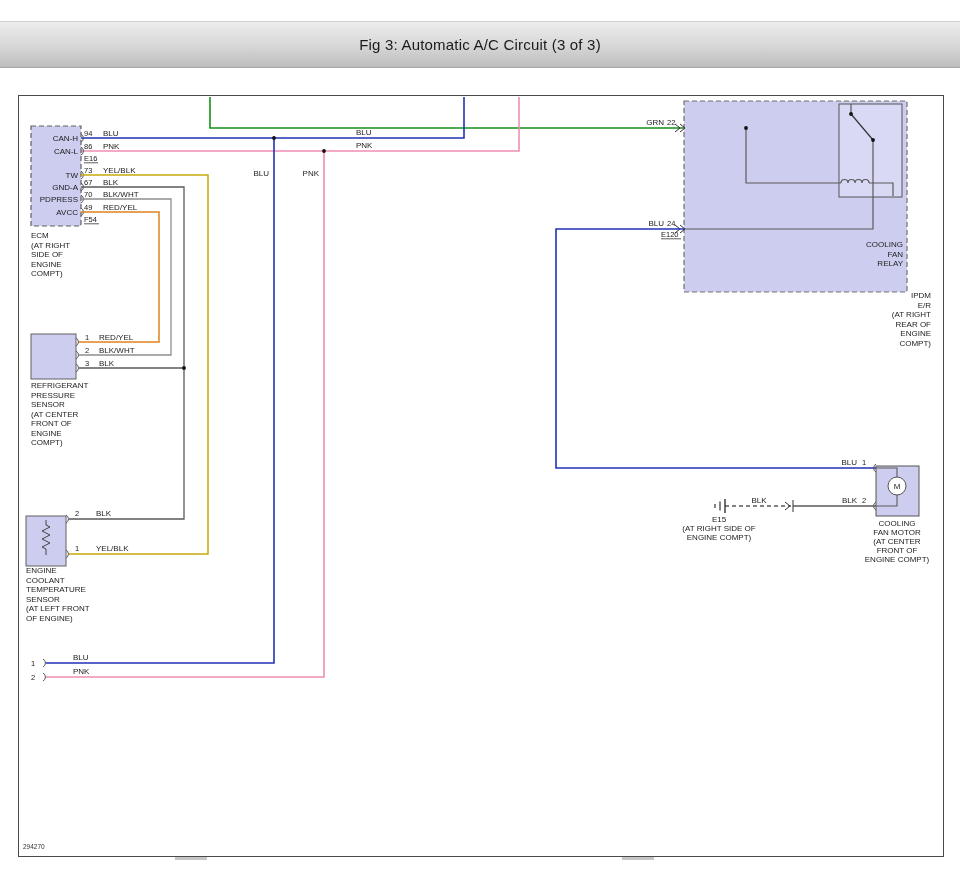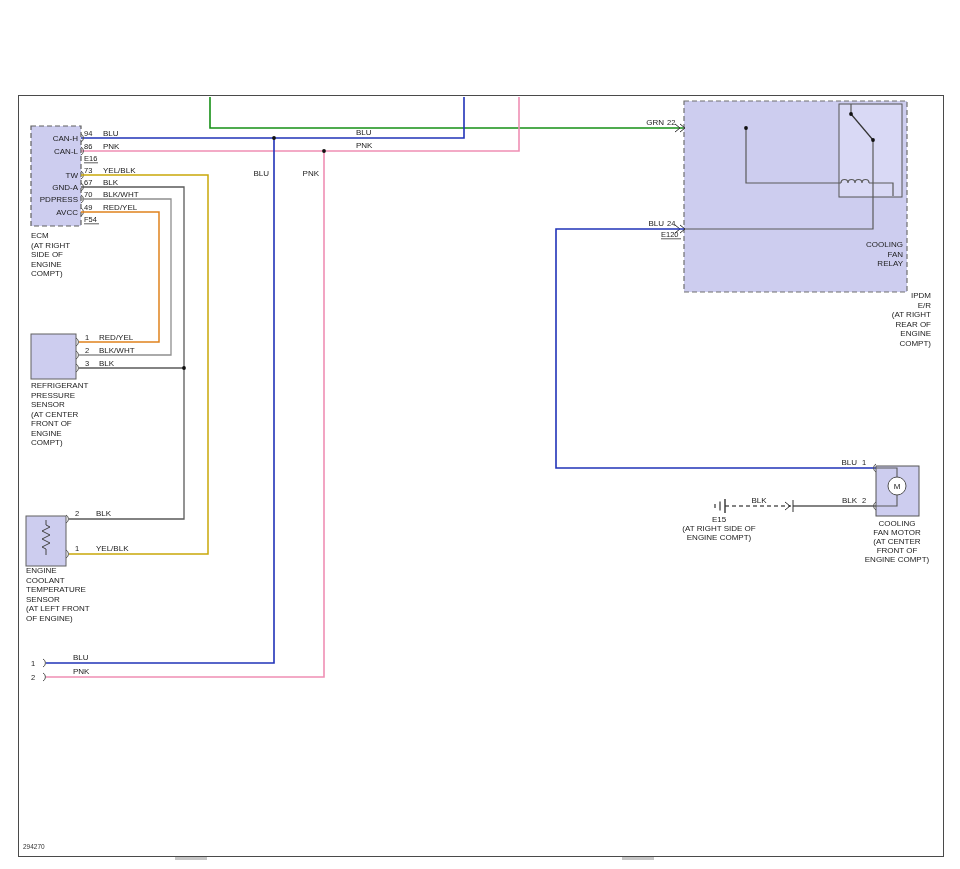--- a/index.html
+++ b/index.html
@@ -24,20 +24,23 @@
   .t7{font-size:7.5px;}
   .t6{font-size:6.5px;fill:#333;}
   .cap{font-size:8px;fill:#222;}
   .artifact{position:absolute;height:3px;background:#c6c6c6;}
 </style>
 </head>
 <body>
 
 <div id="stage">
 
+  <div id="titlebar">
+    <span class="title">Fig 3: Automatic A/C Circuit (3 of 3)</span>
+  </div>
 
   <div id="diagram">
     <svg width="924" height="760" viewBox="0 0 924 760">
 
       <g>
         <path d="M191,1 V32 H727" stroke="#169016" stroke-width="1.6" fill="none"></path>
         <path d="M445,1 V42 H62" stroke="#2133b8" stroke-width="1.6" fill="none"></path>
         <path d="M500,1 V55 H62" stroke="#ef8fb4" stroke-width="1.6" fill="none"></path>
         <path d="M255,42 V567 H27" stroke="#2133b8" stroke-width="1.6" fill="none"></path>
         <path d="M305,55 V581 H27" stroke="#ef8fb4" stroke-width="1.6" fill="none"></path>

